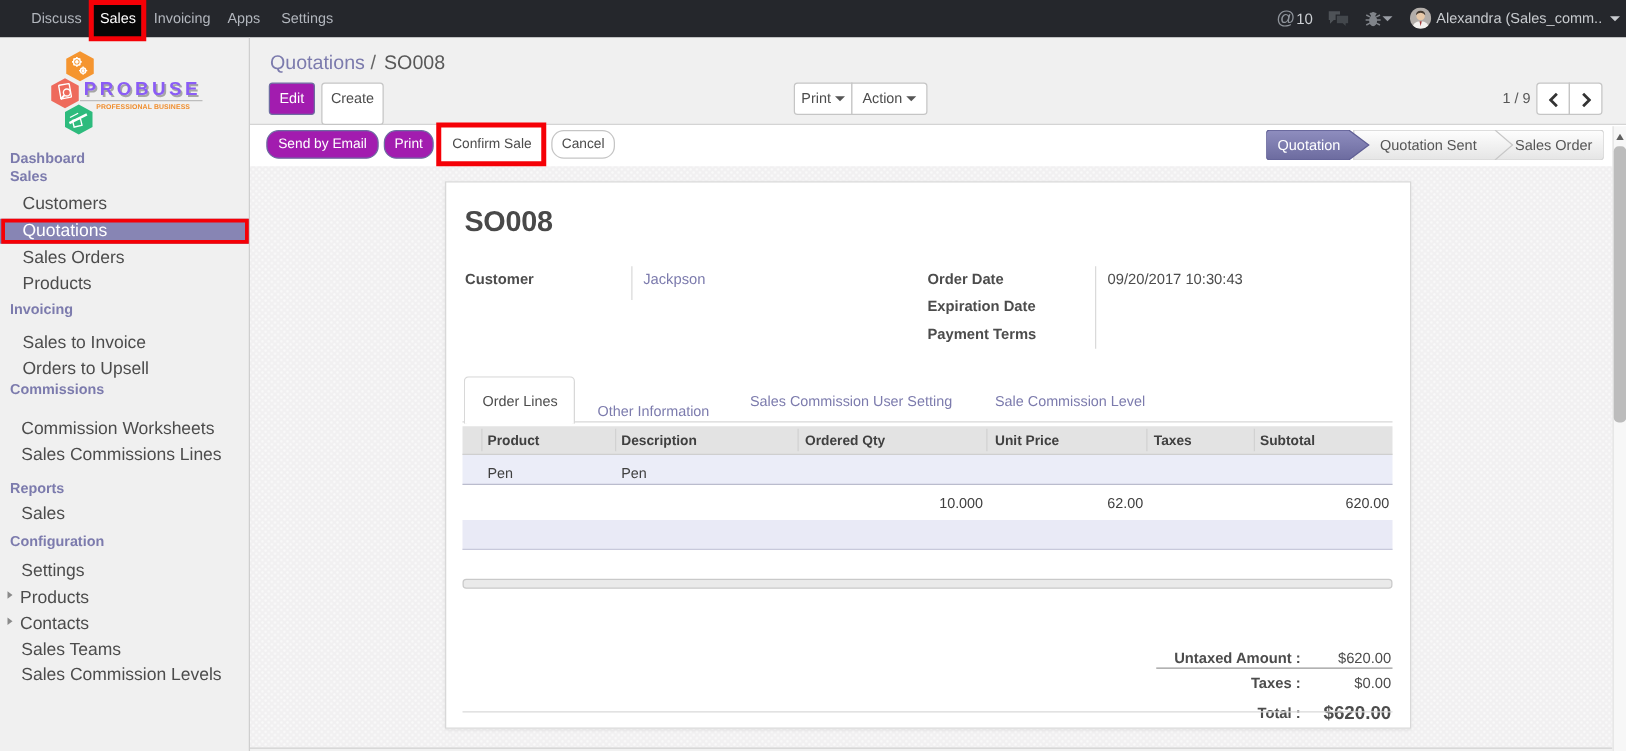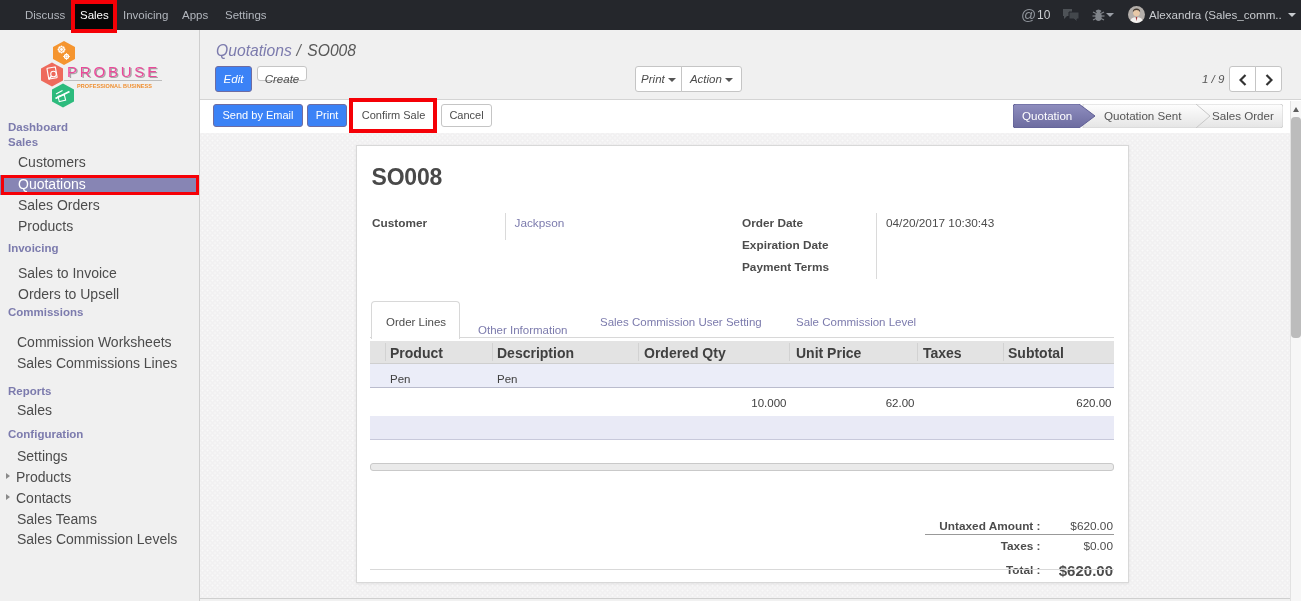--- a/index.html
+++ b/index.html
@@ -14,46 +14,46 @@
 #nav-sales-txt { position:absolute; left:80px; top:0; height:30px; line-height:30px; color:#fff; font-size:11.5px; }
 .redbox { position:absolute; border:4px solid #f50006; z-index:50; }
 .caret { display:inline-block; width:0; height:0; border-left:4px solid transparent; border-right:4px solid transparent; border-top:4px solid #9a9ea5; vertical-align:middle; }
 
 #sidebar { left:0; top:30px; width:200px; height:571px; background:#f0f0f0; border-right:1px solid #cfcfcf; }
 .side-h { position:absolute; left:8px; font-size:11.5px; font-weight:bold; color:#7c7bad; line-height:14px; }
 .side-i { position:absolute; left:18px; font-size:14px; color:#4c4c4c; line-height:14px;text-align:right; }
 #side-active { position:absolute; left:0; top:175px; width:199px; height:20px; background:#8785b4; }
 .side-caret { position:absolute; width:0; height:0; border-top:3.5px solid transparent; border-bottom:3.5px solid transparent; border-left:4.5px solid #8a8a8a; }
 
-#hdr { left:200px; top:30px; width:1101px; height:70px; background:#f0f0f0; border-bottom:1px solid #d4d4d4;font-style:italic; }
+#hdr { left:200px; top:30px; width:1101px; height:70px; background:#f0f0f0; border-bottom:1px solid #d4d4d4; }
 #breadcrumb { position:absolute; left:16px; top:11.5px; font-size:15.7px; color:#7c7bad; line-height:18px; }
 .btn { position:absolute; font-size:11.5px; text-align:center; border-radius:3px; }
-.btn-p { background:#3b82f6; border:1px solid #6e6ca1; color:#fff; }
+.btn-p { background:#a21caf; border:1px solid #6e6ca1; color:#fff; }
 .btn-w { background:#fff; border:1px solid #c5c5c5; color:#4c4c4c; }
 
 #statusrow { left:200px; top:100px; width:1101px; height:33px; background:#fff; }
-#statusrow .btn { font-size:11px; }
+#statusrow .btn { font-size:11px;border-radius:10px; }
 
 #formarea { left:200px; top:133px; width:1101px; height:465px;
   background-color:#f1f0f1;
   background-image:
     radial-gradient(circle, rgba(255,255,255,.6) 0.6px, rgba(255,255,255,0) 1.4px),
     radial-gradient(circle, rgba(255,255,255,.6) 0.6px, rgba(255,255,255,0) 1.4px);
   background-size:5px 5px;
   background-position:0 0, 2.5px 2.5px;
 }
 #sheet { position:absolute; left:356px; top:145px; width:773px; height:438px; background:#fff; border:1px solid #d8d8d8; box-shadow:0 1px 3px rgba(0,0,0,.07); }
 .lbl { position:absolute; font-size:11.8px; font-weight:bold; color:#4c4c4c; line-height:14px; }
 .val { position:absolute; font-size:11.8px; color:#4c4c4c; line-height:14px; }
 .vlink { color:#7c7bad; }
 .vline { position:absolute; width:1px; background:#dadada; }
 
 .tabtxt { position:absolute; font-size:11.5px; color:#7c7bad; line-height:14px; }
 
-.cellh { position:absolute; font-size:14px; font-weight:bold; color:#404040; line-height:14px; }
+.cellh { position:absolute; font-size:11px; font-weight:bold; color:#404040; line-height:14px; }
 .celld { position:absolute; font-size:11.5px; color:#404040; line-height:14px; }
 .r { text-align:right;margin-top:24px; }
 .vsep { position:absolute; width:1px; background:#d2d2d2; }
 
 #sb-track { left:1290px; top:101px; width:11px; height:500px; background:#f7f7f7; border-left:1px solid #e2e2e2; }
 #sb-thumb { left:1290.5px; top:117px; width:10px; height:221px; background:#bcbcbc; border-radius:4px; }
 #sb-up { left:1292.5px; top:107px; width:0; height:0; border-left:3.5px solid transparent; border-right:3.5px solid transparent; border-bottom:5.5px solid #5f5f5f; }
 </style>
 </head>
 <body>
@@ -138,21 +138,21 @@
       </g>
       <rect x="7.8" y="27.5" width="8.5" height="11" rx="0.5" transform="rotate(-10 12 33)"></rect>
       <circle cx="13.5" cy="34" r="2.8"></circle>
         <line x1="11.4" y1="36.3" x2="8.6" y2="39.4" stroke-width="1.6"></line>
       <line x1="15.5" y1="58.5" x2="29.5" y2="51.5" stroke-width="1.9"></line>
       <line x1="16" y1="54" x2="22.5" y2="50.6"></line>
       <rect x="18.5" y="55.5" width="6.5" height="5.5" transform="rotate(-14 21.7 58)"></rect>
     </g>
   </g>
 </svg>
-<div class="abs" style="left:67px; top:64px; width:110px; font-size:15px; font-weight:normal; letter-spacing:2.8px; color:#ec4899; text-shadow:1.4px 1.4px 0 rgba(105,105,105,.55); line-height:16px;">PROBUSE</div>
+<div class="abs" style="left:67px; top:64px; width:110px; font-size:15px; font-weight:bold; letter-spacing:2.8px; color:#8b5cf6; text-shadow:1.4px 1.4px 0 rgba(105,105,105,.55); line-height:16px;">PROBUSE</div>
 <div class="abs" style="left:64px; top:80px; width:98px; height:1px; background:#bdbdbd;"></div>
 <div class="abs" style="left:77px; top:82.5px; font-size:11px; font-weight:bold; letter-spacing:0.2px; color:#f08e2e; transform:scale(0.5); transform-origin:left top; white-space:nowrap;">PROFESSIONAL BUSINESS</div>
 
 <div class="side-h" style="top:119.8px;">Dashboard</div>
 <div class="side-h" style="top:134.7px;">Sales</div>
 <div class="side-i" style="top:155.3px;">Customers</div>
 <div id="side-active"></div>
 <div class="side-i" style="top:176.6px; color:#fff; z-index:2;">Quotations</div>
 <div class="side-i" style="top:197.5px;">Sales Orders</div>
 <div class="side-i" style="top:218.8px;">Products</div>
@@ -171,21 +171,21 @@
 <div class="side-caret" style="left:6px; top:493.7px;"></div>
 <div class="side-i" style="left:16px; top:490.9px;">Contacts</div>
 <div class="side-i" style="left:17px; top:512.1px;">Sales Teams</div>
 <div class="side-i" style="left:17px; top:532.4px;">Sales Commission Levels</div>
 
 <div class="redbox" style="left:1px; top:174.7px; width:198px; height:20.5px; border-width:3px;"></div>
 
 <div class="abs" id="hdr">
   <div id="breadcrumb">Quotations<span style="color:#666; margin-left:4.5px;">/</span><span style="color:#585858; margin-left:6.5px;">SO008</span></div>
   <div class="btn btn-p" style="left:15px; top:36px; width:37px; height:26px; line-height:24px;">Edit</div>
-  <div class="btn btn-w" style="left:57px; top:36px; width:50px; height:15px; line-height:24px;">Create</div>
+  <div class="btn btn-w" style="left:57px; top:36px; width:50px; height:34px; line-height:24px;">Create</div>
   <div class="btn btn-w" style="left:435px; top:36px; width:47px; height:26px; line-height:24px; border-radius:3px 0 0 3px;">Print <span class="caret" style="border-top-color:#555;"></span></div>
   <div class="btn btn-w" style="left:481px; top:36px; width:61px; height:26px; line-height:24px; border-radius:0 3px 3px 0;">Action <span class="caret" style="border-top-color:#555;"></span></div>
   <div class="abs" style="left:1002px; top:41.6px; font-size:11.5px; color:#555; line-height:14px;">1 / 9</div>
   <div class="btn btn-w" style="left:1029px; top:36px; width:27px; height:26px; border-radius:3px 0 0 3px;"><svg width="8" height="12" viewBox="0 0 8 12" style="margin-top:7px;">
         <polyline points="6.5,1 1.5,6 6.5,11" fill="none" stroke="#333" stroke-width="2.2"></polyline>
       </svg></div>
   <div class="btn btn-w" style="left:1055px; top:36px; width:27px; height:26px; border-radius:0 3px 3px 0;"><svg width="8" height="12" viewBox="0 0 8 12" style="margin-top:7px;">
         <polyline points="1.5,1 6.5,6 1.5,11" fill="none" stroke="#333" stroke-width="2.2"></polyline>
       </svg></div>
 </div>
@@ -222,21 +222,21 @@
 <div class="abs" id="sheet"></div>
 
 <div class="abs b" style="left:371.5px; top:164px; font-size:23px; letter-spacing:-0.2px; color:#494949; line-height:26px;">SO008</div>
 <div class="lbl" style="left:372px; top:216.3px;">Customer</div>
 <div class="vline" style="left:505px; top:213px; height:27px;"></div>
 <div class="val vlink" style="left:514.5px; top:216.3px;">Jackpson</div>
 <div class="lbl" style="left:742px; top:216.3px;">Order Date</div>
 <div class="lbl" style="left:742px; top:238.1px;">Expiration Date</div>
 <div class="lbl" style="left:742px; top:260.2px;">Payment Terms</div>
 <div class="vline" style="left:876px; top:213px; height:66px;"></div>
-<div class="val" style="left:886px; top:216.3px;">04/20/2017 10:30:43</div>
+<div class="val" style="left:886px; top:216.3px;">09/20/2017 10:30:43</div>
 
 <div class="abs" style="left:370px; top:337px; width:744px; height:1px; background:#d8d8d8;"></div>
 <div class="abs" style="left:371px; top:300.5px; width:89px; height:38px; background:#fff; border:1px solid #d8d8d8; border-bottom:none; border-radius:4px 4px 0 0;"></div>
 <div class="tabtxt" style="left:386px; top:314.7px; color:#4c4c4c;">Order Lines</div>
 <div class="tabtxt" style="left:478px; top:323px;">Other Information</div>
 <div class="tabtxt" style="left:600px; top:314.7px;">Sales Commission User Setting</div>
 <div class="tabtxt" style="left:796px; top:314.7px;">Sale Commission Level</div>
 
 <div class="abs" style="left:370px; top:340.5px; width:744px; height:23.5px; background:#e3e3e3; border-bottom:1px solid #cfcfcf;"></div>
 <div class="vsep" style="left:385px; top:343px; height:18px;"></div>

